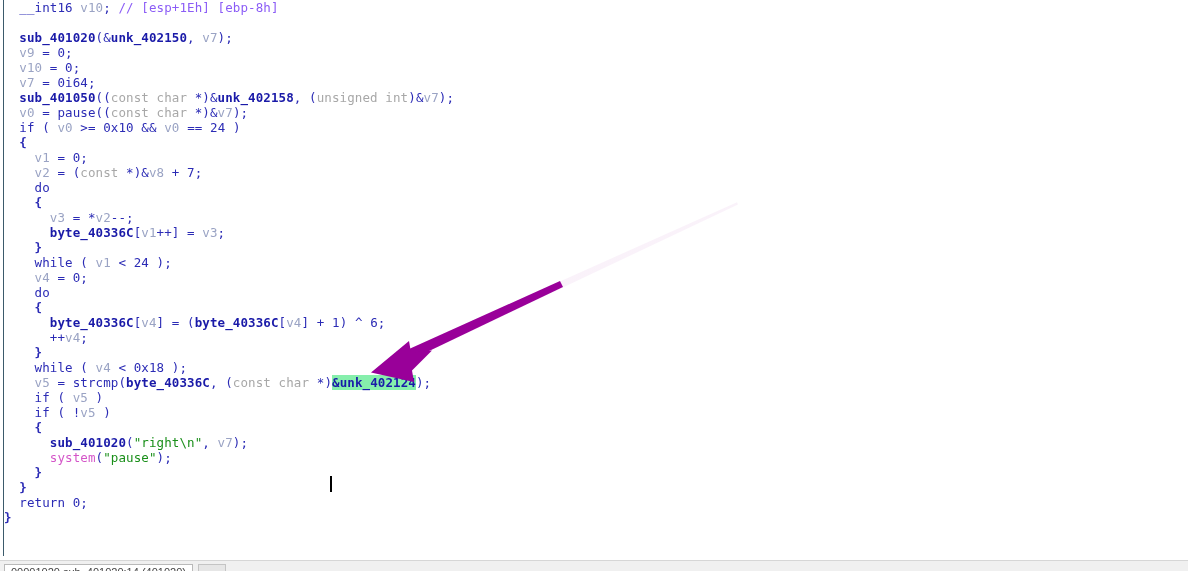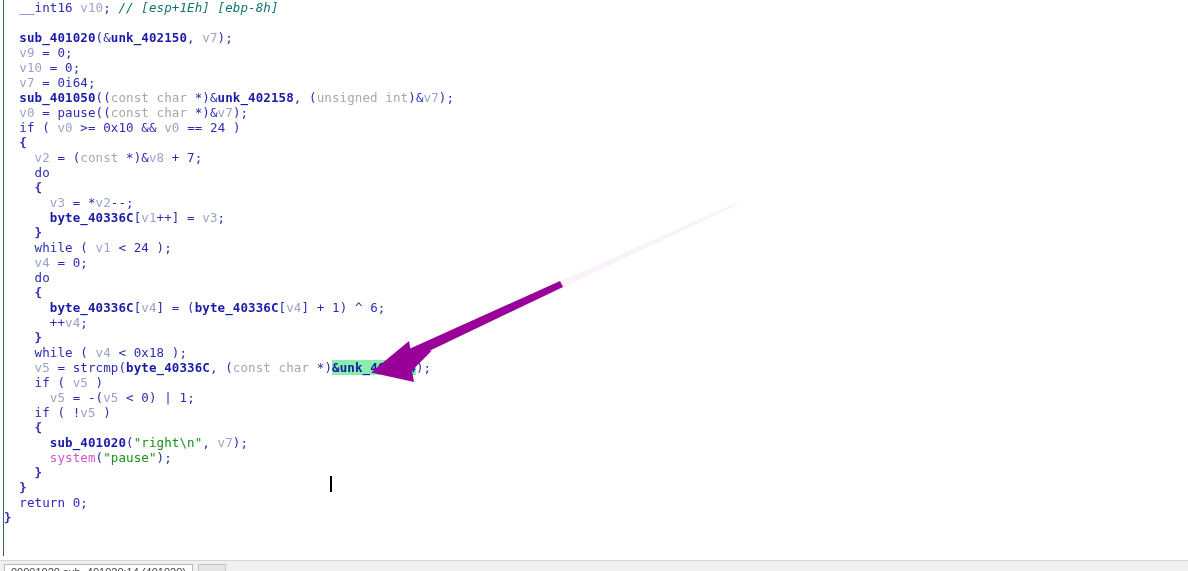--- a/index.html
+++ b/index.html
@@ -52,21 +52,21 @@
     color: #2f2fbf;
     letter-spacing: 0.1px;
   }
 
   
   .t-def   { color: #2b2bb5; }                 
   .t-kw    { color: #2b2bb5; font-weight: 400;}
   .t-fn    { color: #1a1aa8; font-weight: 700; text-align: center;}
   .t-var   { color: #9aa3c4; }                 
   .t-type  { color: #a8a8a8; }                 
-  .t-cmt   { color: #0f766e; font-style: italic; }                 
+  .t-cmt   { color: #8b5cf6; }                 
   .t-str   { color: #1a8f1a; }                 
   .t-lib   { color: #d455c8; }                 
   .t-num   { color: #2b2bb5; }                 
   .t-punc  { color: #2b2bb5; font-weight: 700;}
   .t-hl    { background: #86efac; color: #1a1aa8; font-weight: 700; }
 
   
   #text-caret {
     position: absolute;
     left: 330px;
@@ -132,37 +132,37 @@
       <div class="code-line"><span>  </span><span class="t-def">__int16 </span><span class="t-var">v10</span><span class="t-def">; </span><span class="t-cmt">// [esp+1Eh] [ebp-8h]</span></div>
       <div class="code-line">&nbsp;</div>
       <div class="code-line"><span>  </span><span class="t-fn">sub_401020</span><span class="t-def">(&amp;</span><span class="t-fn">unk_402150</span><span class="t-def">, </span><span class="t-var">v7</span><span class="t-def">);</span></div>
       <div class="code-line"><span>  </span><span class="t-var">v9</span><span class="t-def"> = </span><span class="t-num">0</span><span class="t-def">;</span></div>
       <div class="code-line"><span>  </span><span class="t-var">v10</span><span class="t-def"> = </span><span class="t-num">0</span><span class="t-def">;</span></div>
       <div class="code-line"><span>  </span><span class="t-var">v7</span><span class="t-def"> = </span><span class="t-num">0i64</span><span class="t-def">;</span></div>
       <div class="code-line"><span>  </span><span class="t-fn">sub_401050</span><span class="t-def">((</span><span class="t-type">const char </span><span class="t-def">*)&amp;</span><span class="t-fn">unk_402158</span><span class="t-def">, (</span><span class="t-type">unsigned int</span><span class="t-def">)&amp;</span><span class="t-var">v7</span><span class="t-def">);</span></div>
       <div class="code-line"><span>  </span><span class="t-var">v0</span><span class="t-def"> = </span><span class="t-def">pause</span><span class="t-def">((</span><span class="t-type">const char </span><span class="t-def">*)&amp;</span><span class="t-var">v7</span><span class="t-def">);</span></div>
       <div class="code-line"><span>  </span><span class="t-kw">if</span><span class="t-def"> ( </span><span class="t-var">v0</span><span class="t-def"> &gt;= </span><span class="t-num">0x10</span><span class="t-def"> &amp;&amp; </span><span class="t-var">v0</span><span class="t-def"> == </span><span class="t-num">24</span><span class="t-def"> )</span></div>
       <div class="code-line"><span>  </span><span class="t-punc">{</span></div>
+      <div class="code-line"><span>    </span><span class="t-var">v1</span><span class="t-def"> = </span><span class="t-num">0</span><span class="t-def">;</span></div>
       <div class="code-line"><span>    </span><span class="t-var">v2</span><span class="t-def"> = (</span><span class="t-type">const </span><span class="t-def">*)&amp;</span><span class="t-var">v8</span><span class="t-def"> + </span><span class="t-num">7</span><span class="t-def">;</span></div>
       <div class="code-line"><span>    </span><span class="t-kw">do</span></div>
       <div class="code-line"><span>    </span><span class="t-punc">{</span></div>
       <div class="code-line"><span>      </span><span class="t-var">v3</span><span class="t-def"> = *</span><span class="t-var">v2</span><span class="t-def">--;</span></div>
       <div class="code-line"><span>      </span><span class="t-fn">byte_40336C</span><span class="t-def">[</span><span class="t-var">v1</span><span class="t-def">++] = </span><span class="t-var">v3</span><span class="t-def">;</span></div>
       <div class="code-line"><span>    </span><span class="t-punc">}</span></div>
       <div class="code-line"><span>    </span><span class="t-kw">while</span><span class="t-def"> ( </span><span class="t-var">v1</span><span class="t-def"> &lt; </span><span class="t-num">24</span><span class="t-def"> );</span></div>
       <div class="code-line"><span>    </span><span class="t-var">v4</span><span class="t-def"> = </span><span class="t-num">0</span><span class="t-def">;</span></div>
       <div class="code-line"><span>    </span><span class="t-kw">do</span></div>
       <div class="code-line"><span>    </span><span class="t-punc">{</span></div>
       <div class="code-line"><span>      </span><span class="t-fn">byte_40336C</span><span class="t-def">[</span><span class="t-var">v4</span><span class="t-def">] = (</span><span class="t-fn">byte_40336C</span><span class="t-def">[</span><span class="t-var">v4</span><span class="t-def">] + </span><span class="t-num">1</span><span class="t-def">) ^ </span><span class="t-num">6</span><span class="t-def">;</span></div>
       <div class="code-line"><span>      </span><span class="t-def">++</span><span class="t-var">v4</span><span class="t-def">;</span></div>
       <div class="code-line"><span>    </span><span class="t-punc">}</span></div>
       <div class="code-line"><span>    </span><span class="t-kw">while</span><span class="t-def"> ( </span><span class="t-var">v4</span><span class="t-def"> &lt; </span><span class="t-num">0x18</span><span class="t-def"> );</span></div>
       <div class="code-line"><span>    </span><span class="t-var">v5</span><span class="t-def"> = </span><span class="t-def">strcmp</span><span class="t-def">(</span><span class="t-fn">byte_40336C</span><span class="t-def">, (</span><span class="t-type">const char </span><span class="t-def">*)</span><span class="t-hl">&amp;unk_402124</span><span class="t-def">);</span></div>
       <div class="code-line"><span>    </span><span class="t-kw">if</span><span class="t-def"> ( </span><span class="t-var">v5</span><span class="t-def"> )</span></div>
-      <div class="code-line"><span>      </span><span class="t-var">v5</span><span class="t-def"> = -(</span><span class="t-var">v5</span><span class="t-def"> &lt; </span><span class="t-num">0</span><span class="t-def">) | </span><span class="t-num">1</span><span class="t-def">;</span></div>
       <div class="code-line"><span>    </span><span class="t-kw">if</span><span class="t-def"> ( !</span><span class="t-var">v5</span><span class="t-def"> )</span></div>
       <div class="code-line"><span>    </span><span class="t-punc">{</span></div>
       <div class="code-line"><span>      </span><span class="t-fn">sub_401020</span><span class="t-def">(</span><span class="t-str">"right\n"</span><span class="t-def">, </span><span class="t-var">v7</span><span class="t-def">);</span></div>
       <div class="code-line"><span>      </span><span class="t-lib">system</span><span class="t-def">(</span><span class="t-str">"pause"</span><span class="t-def">);</span></div>
       <div class="code-line"><span>    </span><span class="t-punc">}</span></div>
       <div class="code-line"><span>  </span><span class="t-punc">}</span></div>
       <div class="code-line"><span>  </span><span class="t-kw">return</span><span class="t-def"> </span><span class="t-num">0</span><span class="t-def">;</span></div>
       <div class="code-line"><span class="t-punc">}</span></div>
     </div>
 

